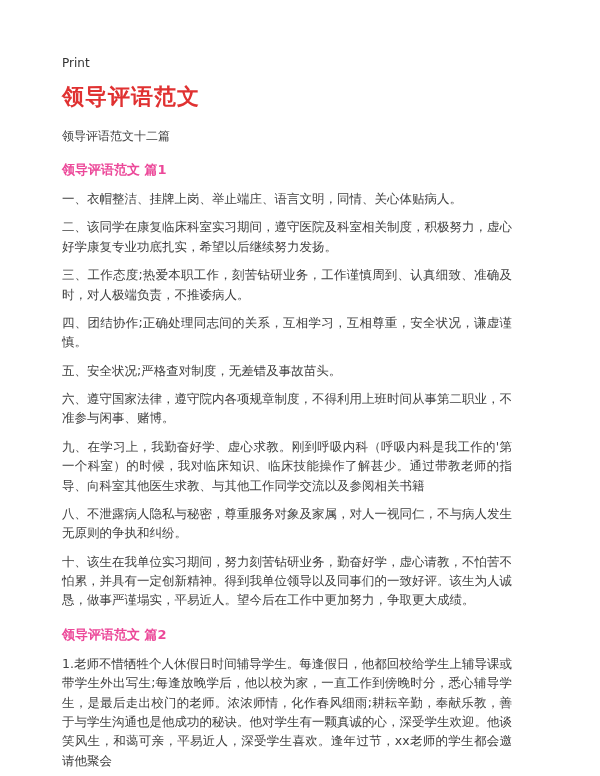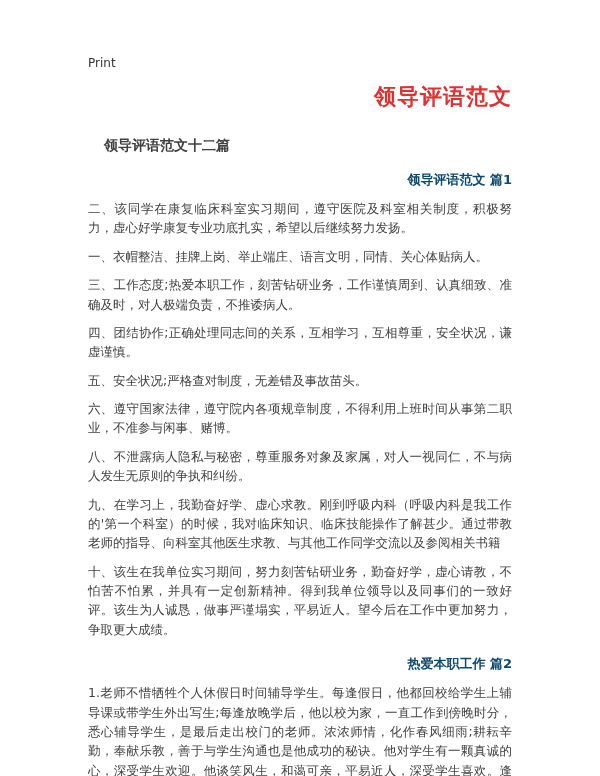--- a/index.html
+++ b/index.html
@@ -11,47 +11,45 @@
     width: 600px;
     height: 776px;
     overflow: hidden;
     font-family: "DejaVu Sans", "Liberation Sans", sans-serif;
     color: #404040;
   }
   .page {
     box-sizing: border-box;
     width: 600px;
     height: 776px;
-    padding: 56px 88px 0 88px;
+    padding: 56px 88px 0 62px;
     overflow: hidden;
   }
   .print-link {
     font-size: 12px;
     color: #333333;
     margin: 0 0 12px 0;
     cursor: pointer;
   }
   .doc-title {
-    margin: 10px 0 25px 0;
-    text-align: right;
+    margin: 10px 0 16px 0;
+    text-align: left;
     font-size: 22px;
     font-weight: bold;
     letter-spacing: 1px;
   }
   .subtitle {
-    font-size: 14px;
-    margin: 0 0 14px 16px;
-    font-weight: bold;
+    font-size: 12px;
+    margin: 0 0 14px 0;
   }
   .section-heading {
     font-size: 13px;
     font-weight: bold;
-    color: #0c4a6e;
+    color: #ec4899;
     margin: 16px 0 10px 0;
-    text-align: right;
   }
   .body-para {
     font-size: 12.5px;
     line-height: 1.55;
     margin: 0 0 9px 0;
     text-align: justify;
   }
 </style>
 </head>
 <body>
@@ -59,27 +57,27 @@
 <div class="page">
 
   <div class="print-link">Print</div>
 
   <h1 class="doc-title" style="color: rgb(224, 49, 49);">领导评语范文</h1>
 
   <div class="subtitle">领导评语范文十二篇</div>
 
   <h2 class="section-heading">领导评语范文 篇1</h2>
 
+  <p class="body-para">一、衣帽整洁、挂牌上岗、举止端庄、语言文明，同情、关心体贴病人。</p>
   <p class="body-para">二、该同学在康复临床科室实习期间，遵守医院及科室相关制度，积极努力，虚心好学康复专业功底扎实，希望以后继续努力发扬。</p>
-  <p class="body-para">一、衣帽整洁、挂牌上岗、举止端庄、语言文明，同情、关心体贴病人。</p>
   <p class="body-para">三、工作态度;热爱本职工作，刻苦钻研业务，工作谨慎周到、认真细致、准确及时，对人极端负责，不推诿病人。</p>
   <p class="body-para">四、团结协作;正确处理同志间的关系，互相学习，互相尊重，安全状况，谦虚谨慎。</p>
   <p class="body-para">五、安全状况;严格查对制度，无差错及事故苗头。</p>
   <p class="body-para">六、遵守国家法律，遵守院内各项规章制度，不得利用上班时间从事第二职业，不准参与闲事、赌博。</p>
+  <p class="body-para">九、在学习上，我勤奋好学、虚心求教。刚到呼吸内科（呼吸内科是我工作的'第一个科室）的时候，我对临床知识、临床技能操作了解甚少。通过带教老师的指导、向科室其他医生求教、与其他工作同学交流以及参阅相关书籍</p>
   <p class="body-para">八、不泄露病人隐私与秘密，尊重服务对象及家属，对人一视同仁，不与病人发生无原则的争执和纠纷。</p>
-  <p class="body-para">九、在学习上，我勤奋好学、虚心求教。刚到呼吸内科（呼吸内科是我工作的'第一个科室）的时候，我对临床知识、临床技能操作了解甚少。通过带教老师的指导、向科室其他医生求教、与其他工作同学交流以及参阅相关书籍</p>
   <p class="body-para">十、该生在我单位实习期间，努力刻苦钻研业务，勤奋好学，虚心请教，不怕苦不怕累，并具有一定创新精神。得到我单位领导以及同事们的一致好评。该生为人诚恳，做事严谨塌实，平易近人。望今后在工作中更加努力，争取更大成绩。</p>
 
-  <h2 class="section-heading">热爱本职工作 篇2</h2>
+  <h2 class="section-heading">领导评语范文 篇2</h2>
 
   <p class="body-para">1.老师不惜牺牲个人休假日时间辅导学生。每逢假日，他都回校给学生上辅导课或带学生外出写生;每逢放晚学后，他以校为家，一直工作到傍晚时分，悉心辅导学生，是最后走出校门的老师。浓浓师情，化作春风细雨;耕耘辛勤，奉献乐教，善于与学生沟通也是他成功的秘诀。他对学生有一颗真诚的心，深受学生欢迎。他谈笑风生，和蔼可亲，平易近人，深受学生喜欢。逢年过节，xx老师的学生都会邀请他聚会</p>
 
 </div>
 
 </body></html>

